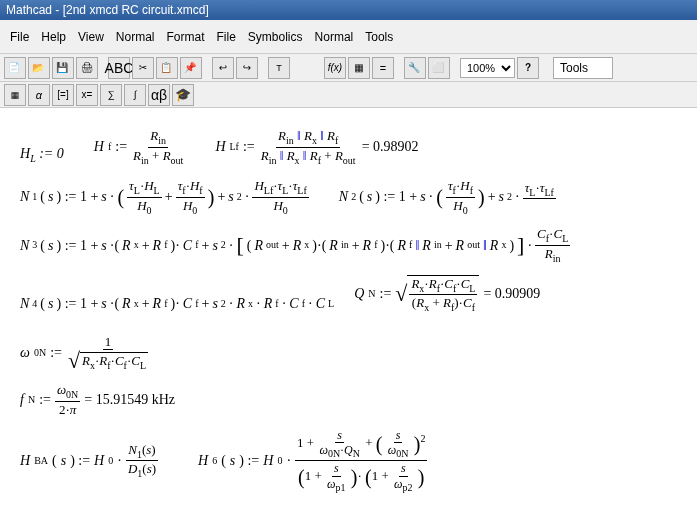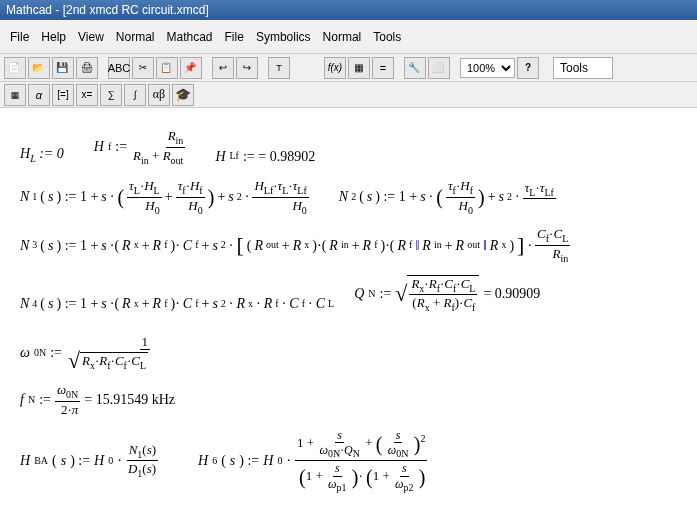--- a/index.html
+++ b/index.html
@@ -95,21 +95,21 @@
       font-family: 'Times New Roman', serif;
       font-size: 14px;
       line-height: 1.4;
       flex: 1;
       overflow: hidden;
     }
 
     .frac {
       display: inline-flex;
       flex-direction: column;
-      align-items: flex-end;
+      align-items: center;
       vertical-align: middle;
       font-size: 13px;
     }
     .frac-num {
       border-bottom: 1px solid #000;
       padding: 0 2px;
       text-align: center;
       line-height: 1.2;
     }
     .frac-den {
@@ -155,34 +155,34 @@
 
 <div class="title-bar">
   <span>Mathcad - [2nd xmcd RC circuit.xmcd]</span>
 </div>
 
 <div class="menu-bar">
   <span class="menu-item">File</span>
   <span class="menu-item">Help</span>
   <span class="menu-item">View</span>
   <span class="menu-item">Normal</span>
-  <span class="menu-item">Mathcad</span>
+  <span class="menu-item">Format</span>
   <span class="menu-item">File</span>
   <span class="menu-item">Symbolics</span>
   <span class="menu-item">Normal</span>
   <span class="menu-item">Tools</span>
 </div>
 
 <div class="toolbar">
   <div class="tb-btn">📄</div>
   <div class="tb-btn">📂</div>
   <div class="tb-btn">💾</div>
   <div class="tb-btn">🖨</div>
   <div class="tb-sep"></div>
-  <div class="tb-btn" style="font-family:Arial;font-size:11px">ABC</div>
+  <div class="tb-btn" style="font-family:Arial;font-size:14px">ABC</div>
   <div class="tb-btn">✂</div>
   <div class="tb-btn">📋</div>
   <div class="tb-btn">📌</div>
   <div class="tb-sep"></div>
   <div class="tb-btn">↩</div>
   <div class="tb-btn">↪</div>
   <div class="tb-sep"></div>
   <div class="tb-btn" style="font-family:Arial;font-size:9px">T</div>
   <div class="tb-sep" style="width:30px;"></div>
   <div class="tb-btn" style="font-family:Arial;font-size:10px;font-style:italic">f(x)</div>
@@ -202,41 +202,45 @@
   </div>
 </div>
 
 <div class="toolbar2">
   <div class="tb-btn" style="font-size:9px;font-family:Arial">▦</div>
   <div class="tb-btn" style="font-size:11px;font-style:italic">α</div>
   <div class="tb-btn" style="font-size:10px;">[=]</div>
   <div class="tb-btn" style="font-size:10px;">x=</div>
   <div class="tb-btn" style="font-size:10px;">∑</div>
   <div class="tb-btn" style="font-size:10px;">∫</div>
-  <div class="tb-btn" style="font-size:12px;font-family:Liberation Serif, serif">αβ</div>
+  <div class="tb-btn" style="font-size:14px;font-family:Liberation Sans, sans-serif">αβ</div>
   <div class="tb-btn" style="font-size:13px;">🎓</div>
 </div>
 
 <div class="content">
 
   <div class="row" style="margin-top:10px; gap:30px; align-items:flex-end;">
     <span style="font-style:italic;">
       <i>H</i><sub>L</sub> := 0
     </span>
 
     <span style="display:inline-flex; align-items:center; gap:4px;">
       <i>H</i><sub>f</sub> :=
       <span class="frac">
         <span class="frac-num"><i>R</i><sub>in</sub></span>
         <span class="frac-den"><i>R</i><sub>in</sub> + <i>R</i><sub>out</sub></span>
       </span>
     </span>
 
     <span style="display:inline-flex; align-items:center; gap:4px;">
       <i>H</i><sub>Lf</sub> :=
+      <span class="frac">
+        <span class="frac-num"><i>R</i><sub>in</sub> <span style="color:#0000cc">‖</span> <i>R</i><sub>x</sub> <span style="color:#0000cc">‖</span> <i>R</i><sub>f</sub></span>
+        <span class="frac-den"><i>R</i><sub>in</sub> <span style="color:#0000cc">‖</span> <i>R</i><sub>x</sub> <span style="color:#0000cc">‖</span> <i>R</i><sub>f</sub> + <i>R</i><sub>out</sub></span>
+      </span>
       = 0.98902
     </span>
   </div>
 
   <div class="row" style="margin-top:12px; gap:30px; align-items:flex-end;">
     <span style="display:inline-flex;align-items:center;gap:3px;">
       <i>N</i><sub>1</sub>(<i>s</i>) := 1 + <i>s</i>·
       <span class="paren-big">(</span>
       <span class="frac">
         <span class="frac-num"><i>τ</i><sub>L</sub>·<i>H</i><sub>L</sub></span>

